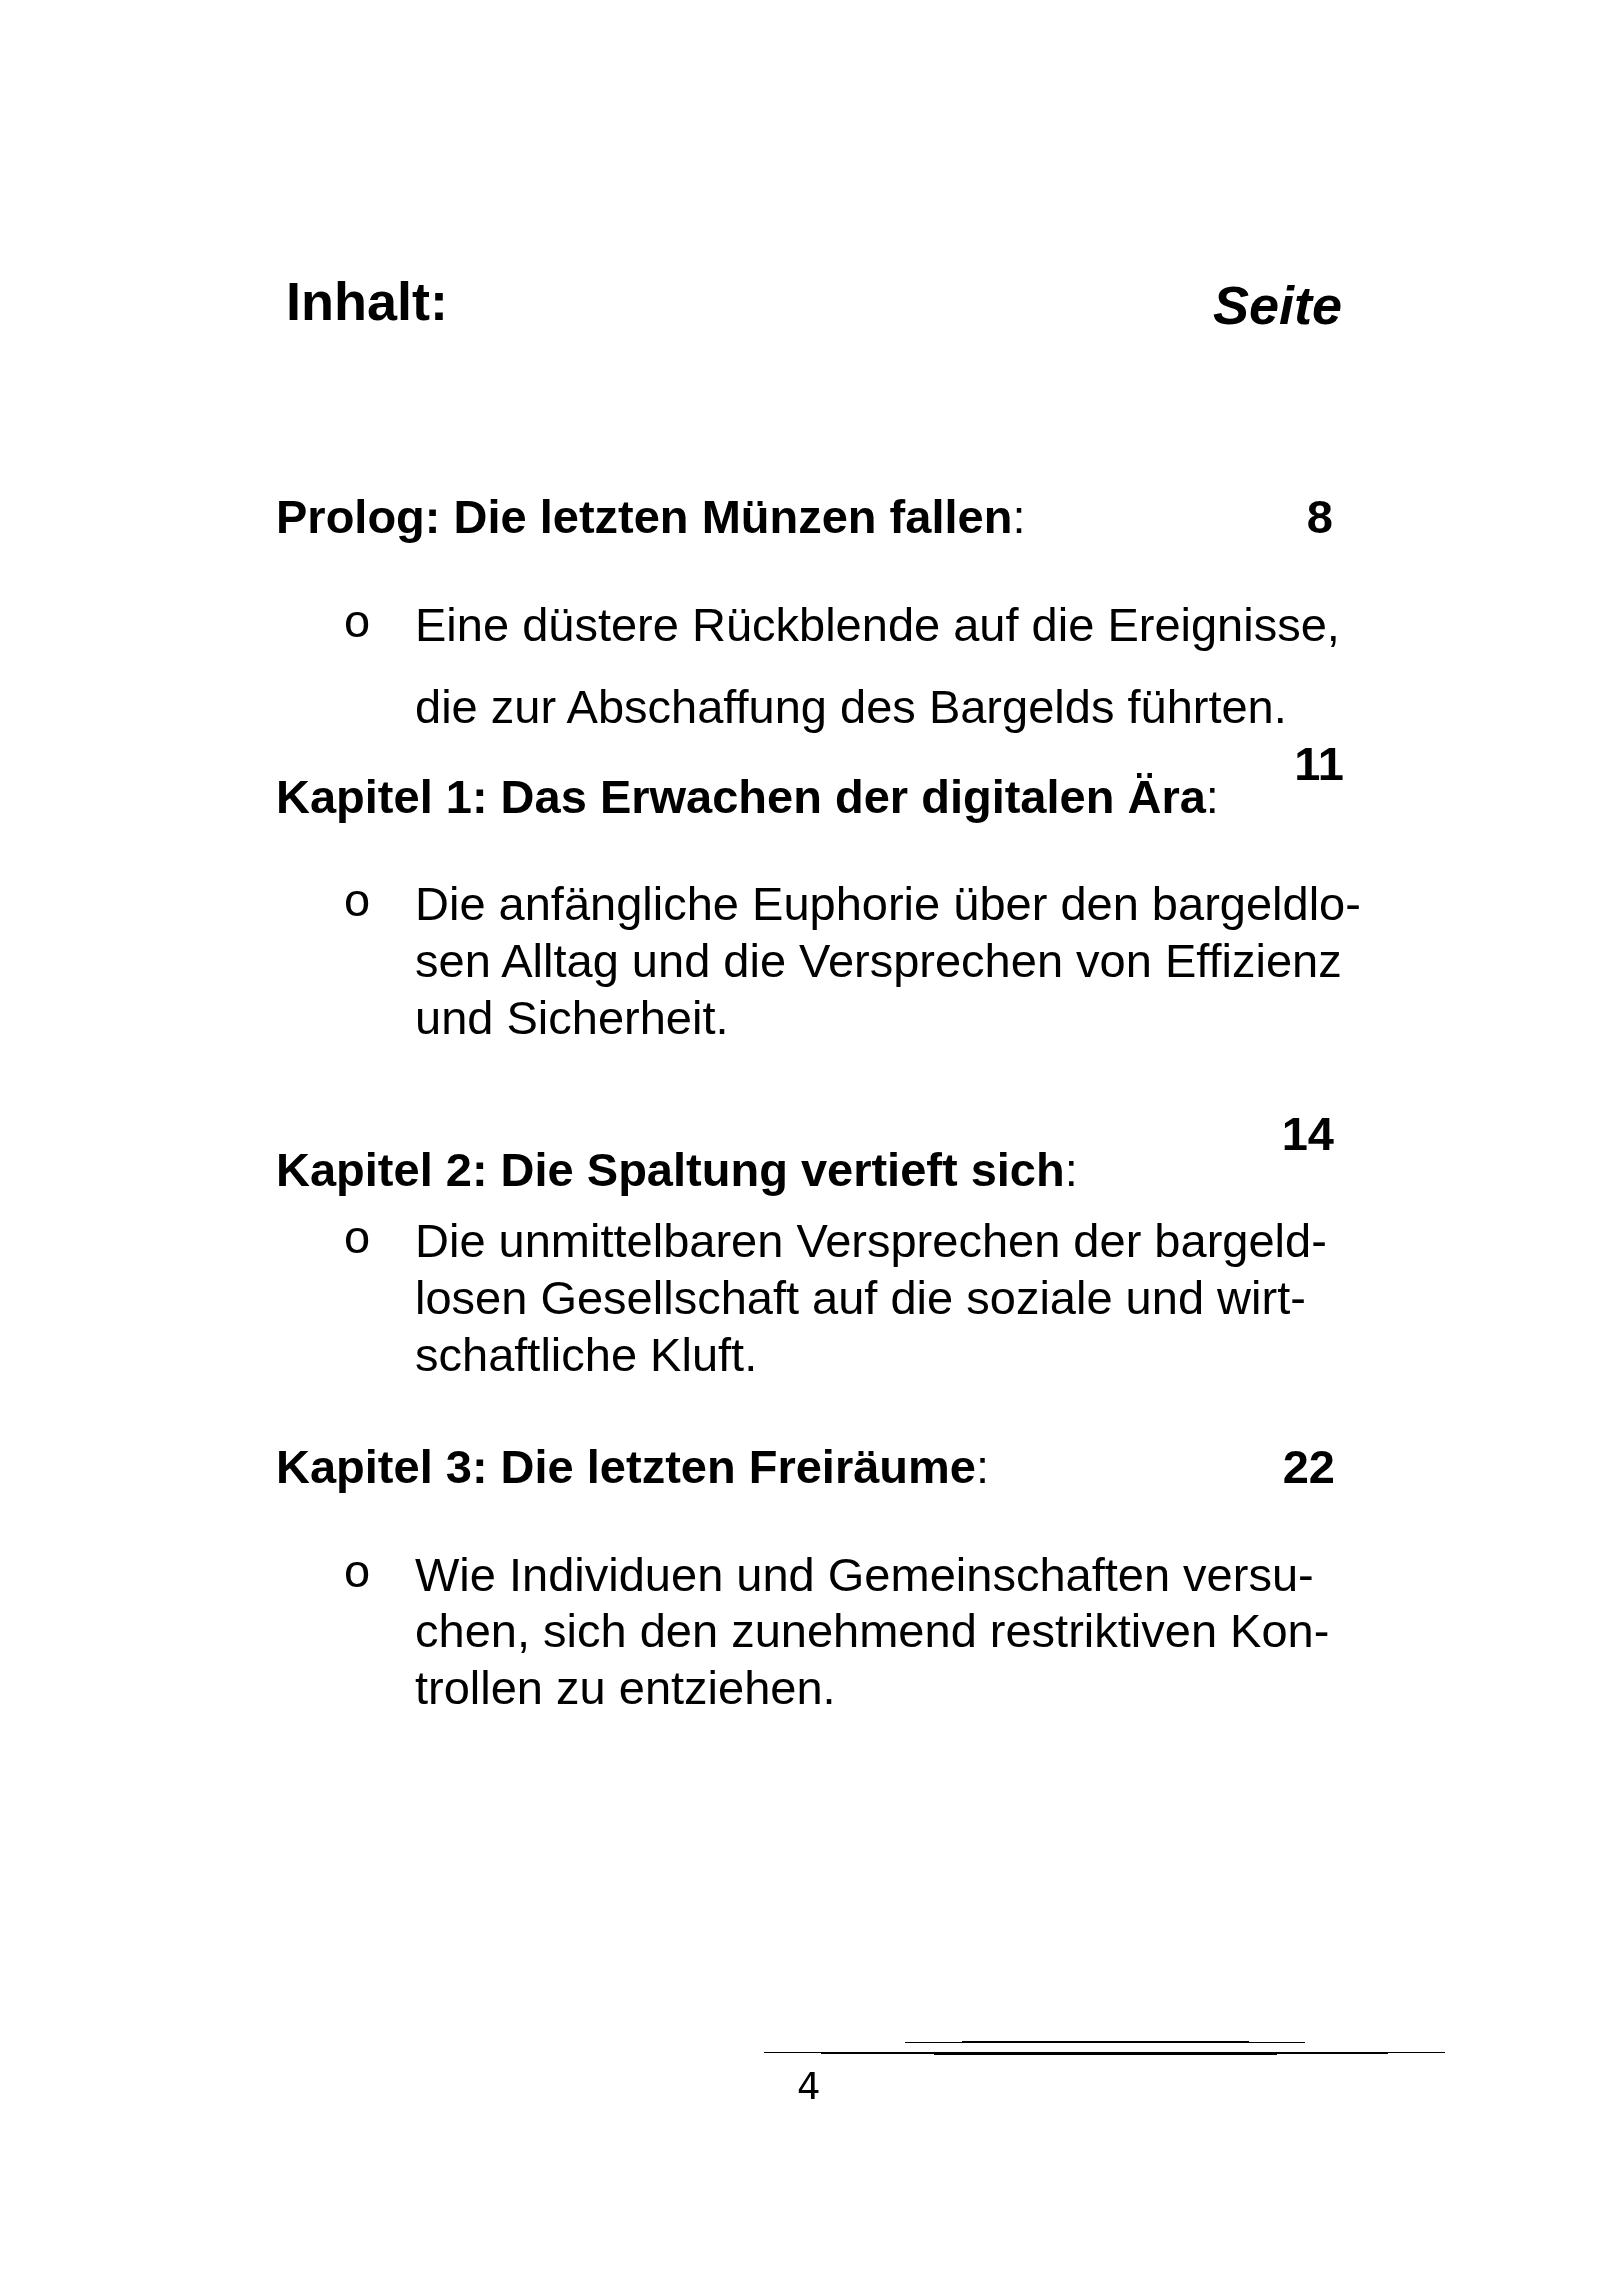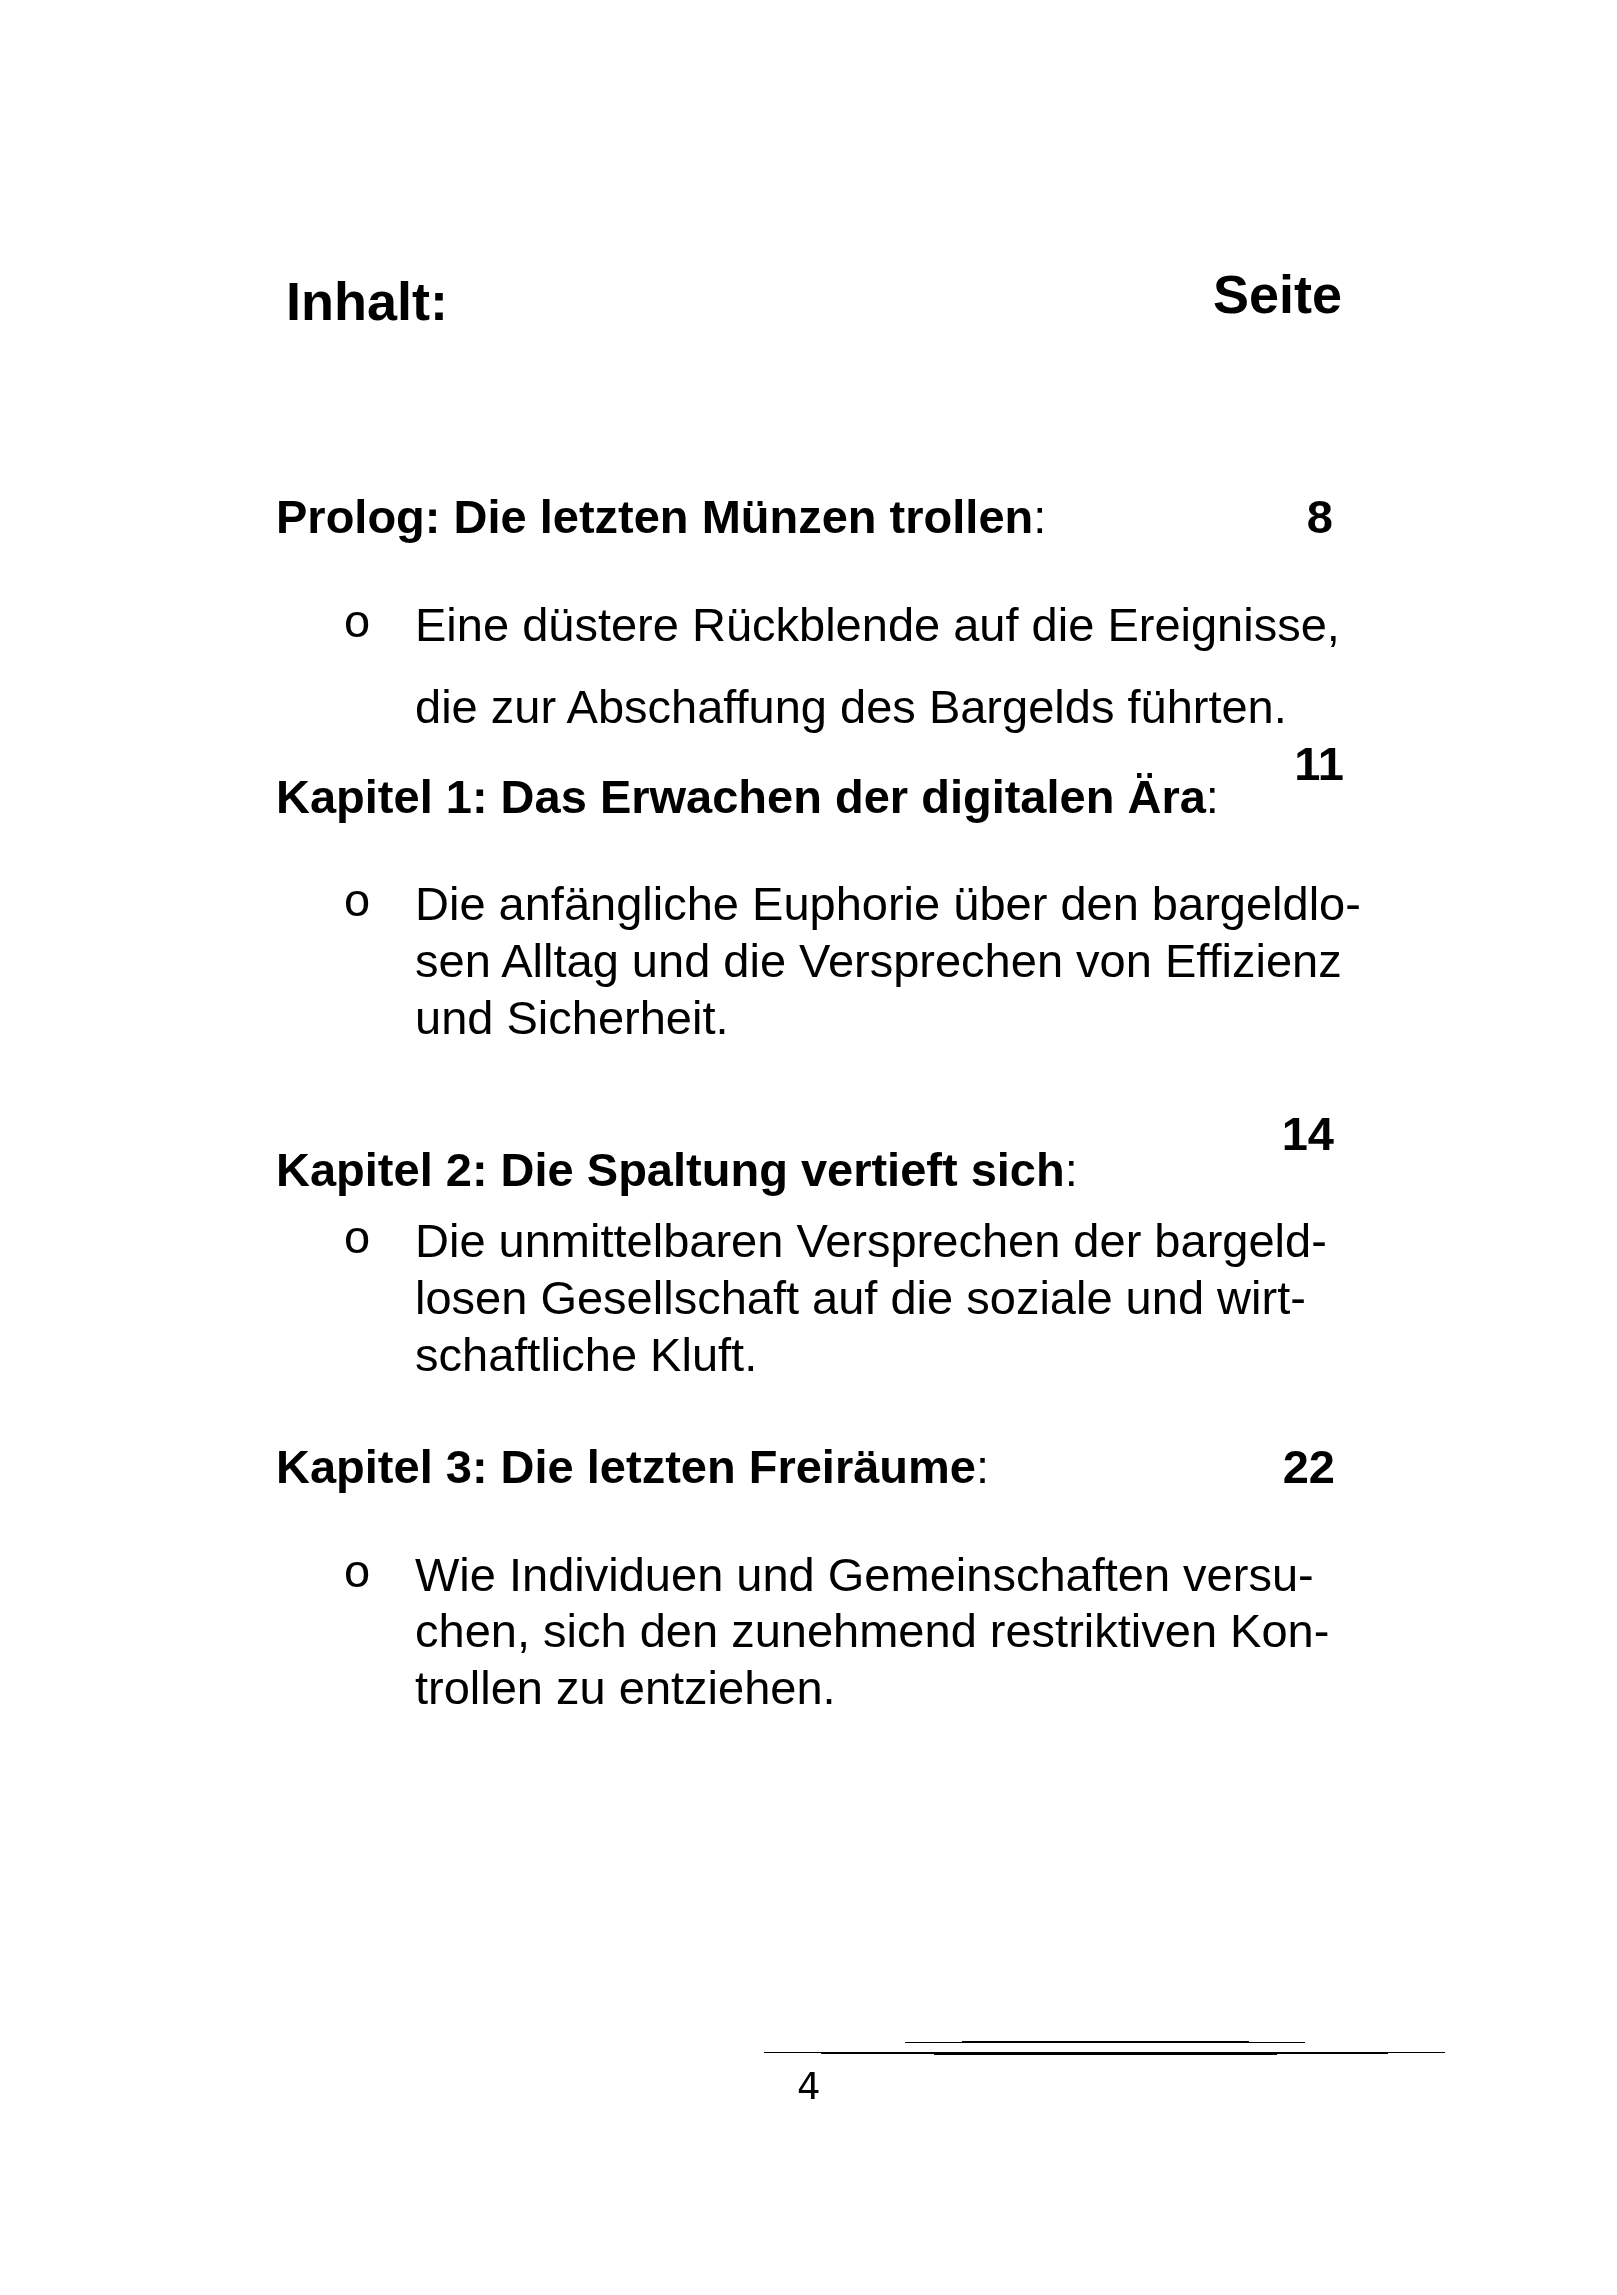--- a/index.html
+++ b/index.html
@@ -59,24 +59,24 @@
   .page-number {
     font-family: "DejaVu Sans", sans-serif;
     font-size: 37px;
     line-height: 1;
   }
 </style>
 </head>
 <body>
 
 <div class="abs toc-heading" style="left:286px; top:274px;">Inhalt:</div>
-<div class="abs toc-heading" style="left:1213px; top:267px;">Seite</div>
+<div class="abs toc-heading" style="left:1213px; top:278px;font-style:italic;">Seite</div>
 
 <div class="abs entry-title" style="top:493px;">
-  <span class="t">Prolog: Die letzten Münzen trollen</span><span class="colon">:</span>
+  <span class="t">Prolog: Die letzten Münzen fallen</span><span class="colon">:</span>
 </div>
 <div class="abs page-num" style="left:1194px; top:493px;">8</div>
 <div class="abs bullet" style="top:601px;">o</div>
 <div class="abs desc-line" style="top:601px;">Eine düstere Rückblende auf die Ereignisse,</div>
 <div class="abs desc-line" style="top:659px;margin-top:24px;">die zur Abschaffung des Bargelds führten.</div>
 
 <div class="abs entry-title" style="top:773px;">
   <span class="t">Kapitel 1: Das Erwachen der digitalen Ära</span><span class="colon">:</span>
 </div>
 <div class="abs page-num" style="left:1205px; top:740px;">11</div>

